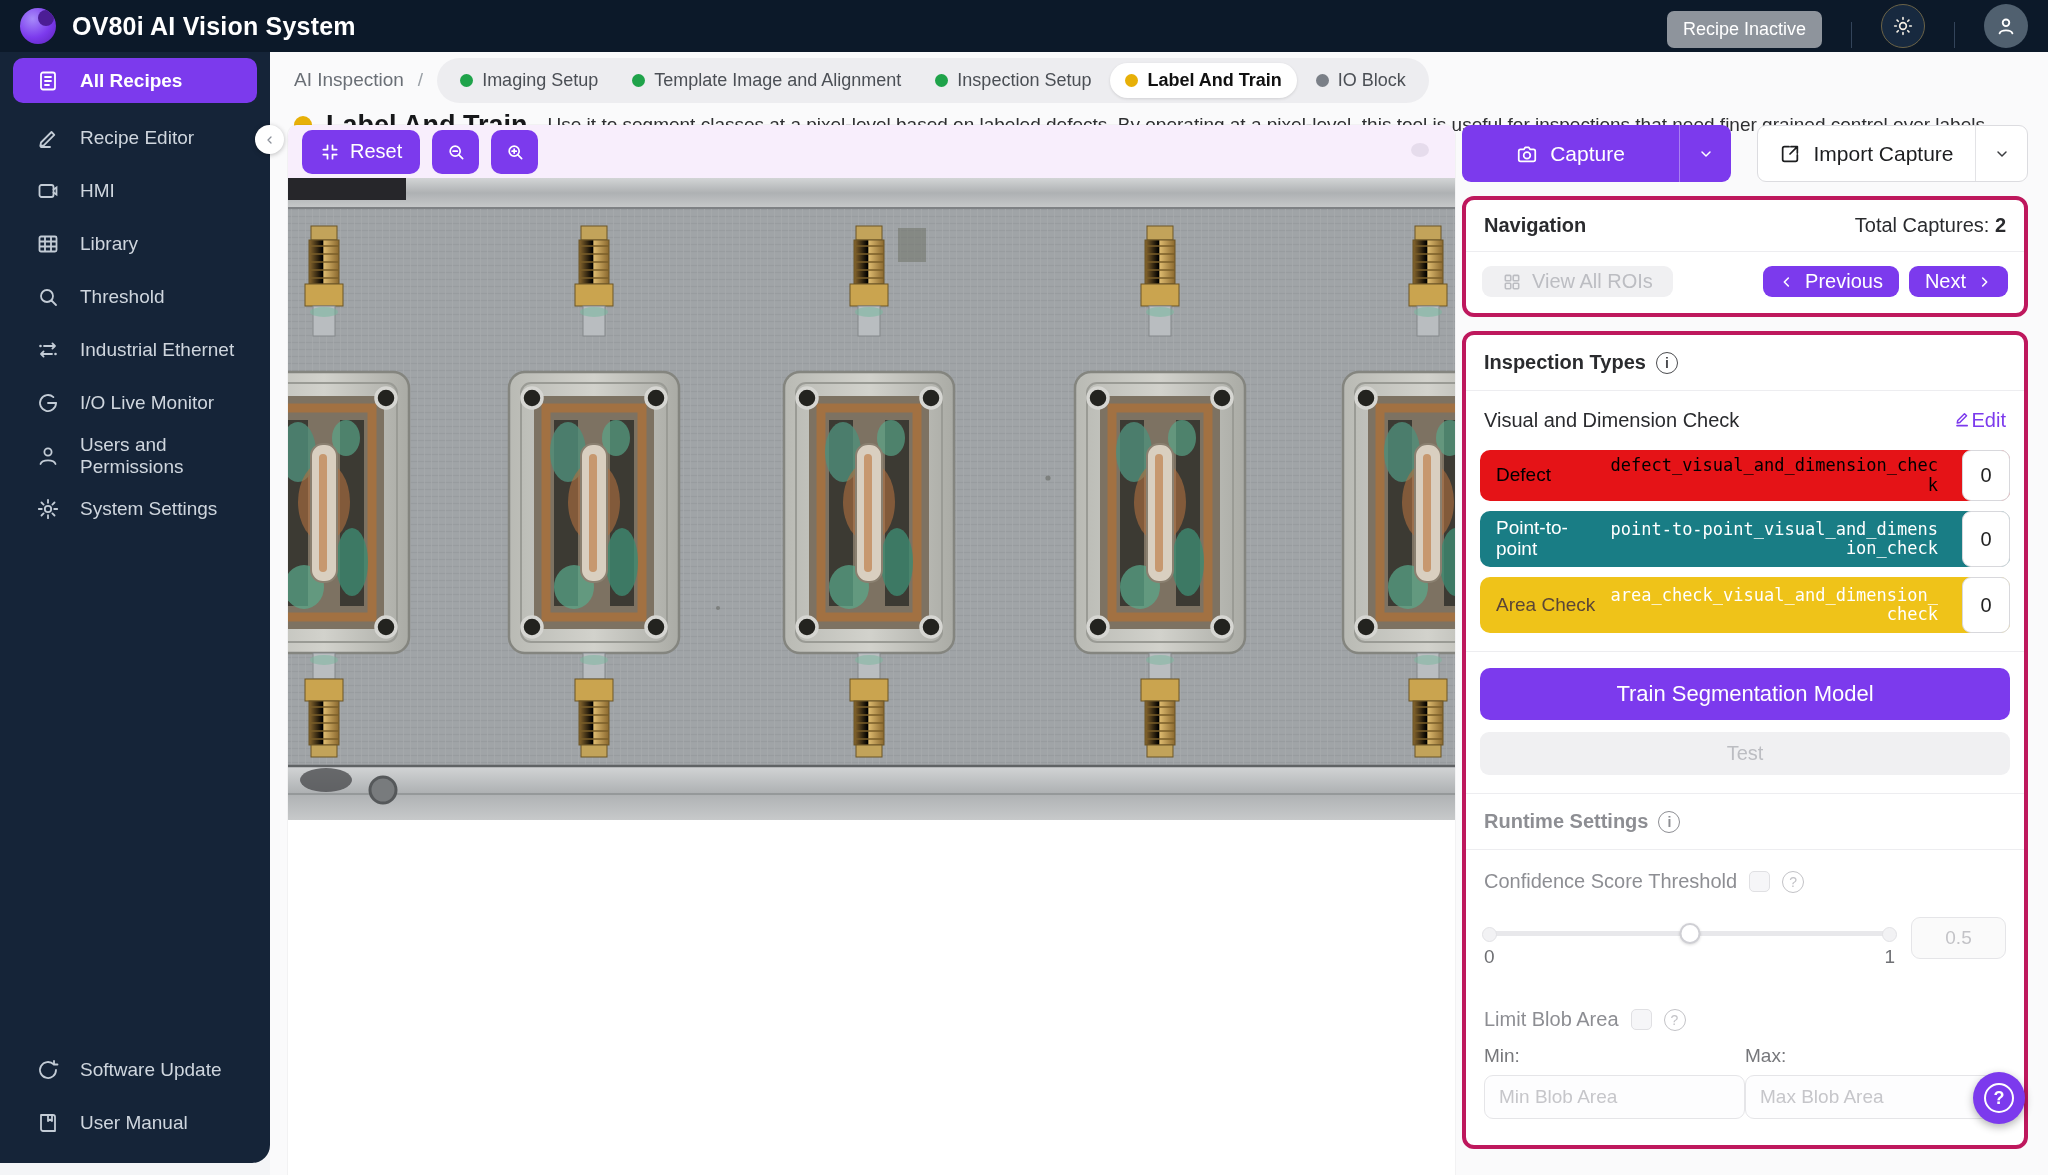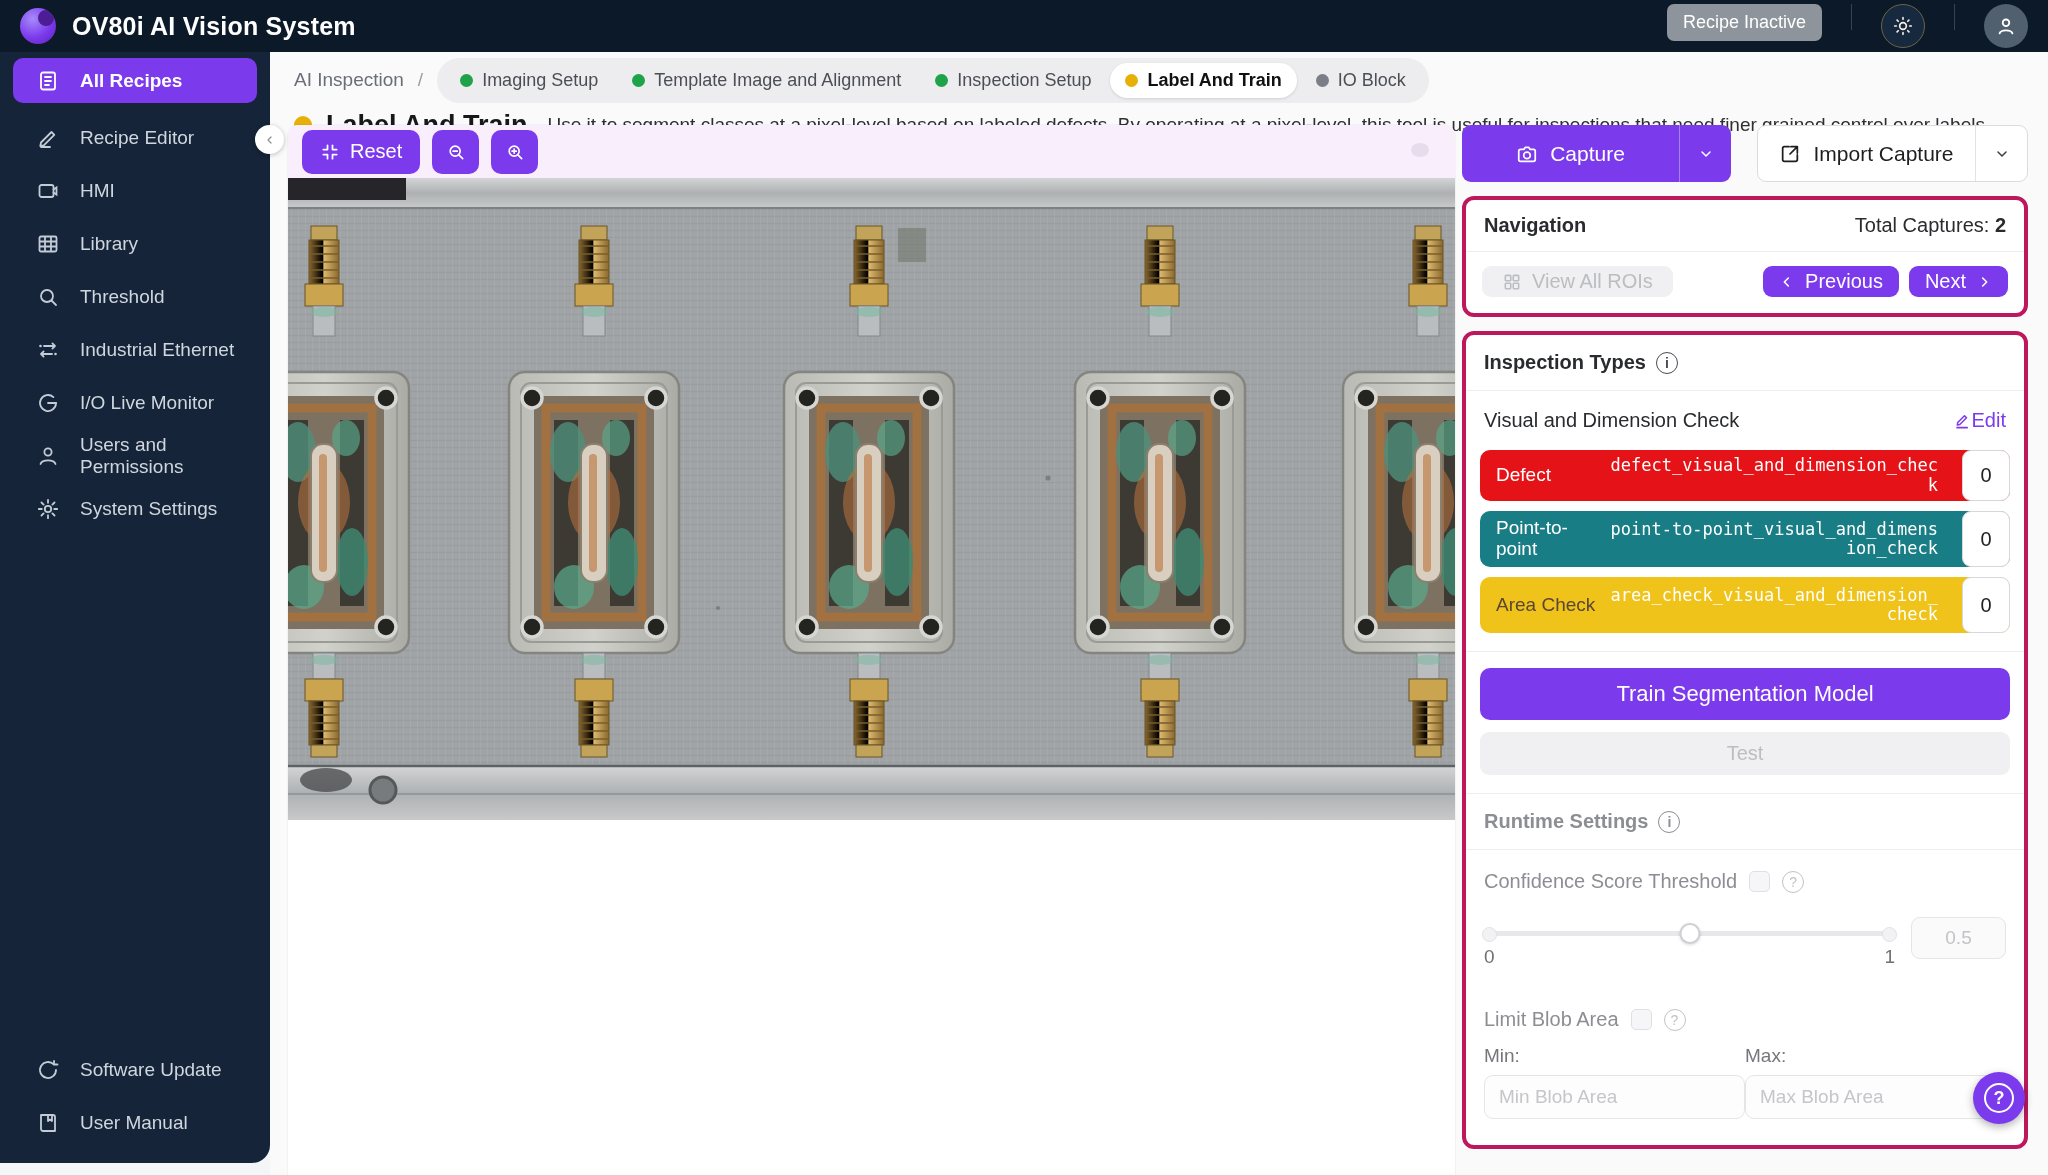--- a/index.html
+++ b/index.html
@@ -9,21 +9,21 @@
 
   
   .header { position:absolute; top:0; left:0; width:2048px; height:52px;
     background:#0c1929; display:flex; align-items:center; padding:0 20px; z-index:30; }
   .logo { width:36px; height:36px; border-radius:50%;
     background:radial-gradient(circle at 35% 30%, #a78bfa 0%, #7c3aed 55%, #5b21b6 100%);
     position:relative; overflow:hidden; }
   .logo::after{ content:""; position:absolute; right:2px; top:2px; width:16px; height:16px;
     border-radius:50%; background:#4c1d95; }
   .app-title { color:#fff; font-size:25px; font-weight:bold; margin-left:16px; letter-spacing:.2px; }
-  .header-right { margin-left:auto; display:flex; align-items:flex-start; gap:29px; }
+  .header-right { margin-left:auto; display:flex; align-items:flex-end; gap:29px; }
   .recipe-badge { background:#8e949c; color:#fff; font-size:18px; padding:8px 16px; border-radius:7px; }
   .hdr-divider { width:1px; height:26px; background:#33445a; }
   .theme-btn { width:44px; height:44px; border-radius:50%; background:#17293f;
     border:1px solid #6b6347; display:flex; align-items:center; justify-content:center; color:#f5f0e6; }
   .avatar { width:44px; height:44px; border-radius:50%; background:#50606f;
     display:flex; align-items:center; justify-content:center; color:#fff; }
 
   
   .sidebar { position:absolute; top:52px; left:0; bottom:12px; width:270px;
     background:#152438; border-radius:0 0 18px 0; z-index:20; display:flex; flex-direction:column; }
@@ -99,29 +99,29 @@
   .nav-right { display:flex; }
 
   .main-card { padding:0 0 26px 0; }
   .sec-hd { display:flex; align-items:center; gap:10px; padding:16px 18px; }
   .sec-title { font-size:20px; font-weight:bold; color:#2a2b2e; }
   .divider { height:1px; background:#ededf0; }
   .info-i { width:22px; height:22px; border-radius:50%; border:1.6px solid #4b4c4f; color:#4b4c4f;
     font-size:14px; display:flex; align-items:center; justify-content:center; font-weight:bold; }
   .group-row { display:flex; align-items:center; justify-content:space-between; padding:18px 18px 8px; }
   .group-title { font-size:20px; color:#2a2b2e; }
-  .edit-link { color:#7c3aed; font-size:20px; display:flex; align-items:center; cursor:pointer; }
+  .edit-link { color:#7c3aed; font-size:20px; display:flex; align-items:flex-start; cursor:pointer; }
 
   .type-row { position:relative; margin:10px 14px 0; }
   .type-bar { border-radius:10px; display:flex; align-items:center; justify-content:space-between;
     padding:6px 72px 6px 16px; min-height:44px; }
   .type-label { font-size:19px; line-height:1.1; max-width:110px; }
   .type-code { font-family:"DejaVu Sans Mono", monospace; font-size:17px; line-height:1.15;
     text-align:right; max-width:330px; word-break:break-all; }
-  .row-defect  .type-bar { background:#e51317; color:#ffffff; min-height:44px; }
+  .row-defect  .type-bar { background:#e51317; color:#000000; min-height:44px; }
   .row-ptp     .type-bar { background:#197d85; color:#fff; min-height:56px; }
   .row-area    .type-bar { background:#efc319; color:#fff; min-height:56px; }
   .row-area .type-label { color:#5b4636; }
   .count-box { position:absolute; right:0; top:0; bottom:0; width:48px; background:#fff;
     border:1px solid #d8d8dc; border-radius:9px; display:flex; align-items:center;
     justify-content:center; font-size:20px; color:#222; }
 
   .train-sec { padding:16px 14px 0; }
   .train-btn { width:100%; height:52px; background:#7c3aed; color:#fff; border:none;
     border-radius:10px; font-size:22px; font-family:inherit; cursor:pointer; }

